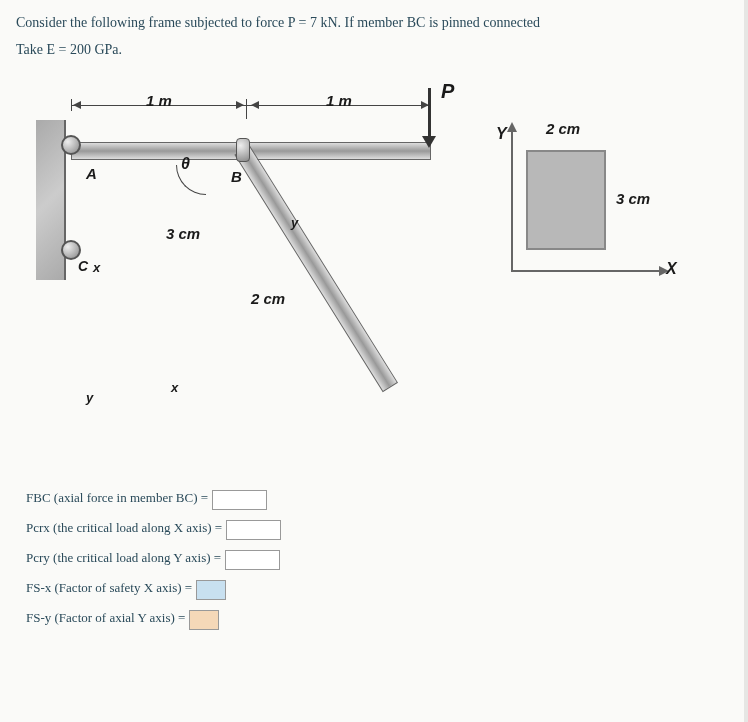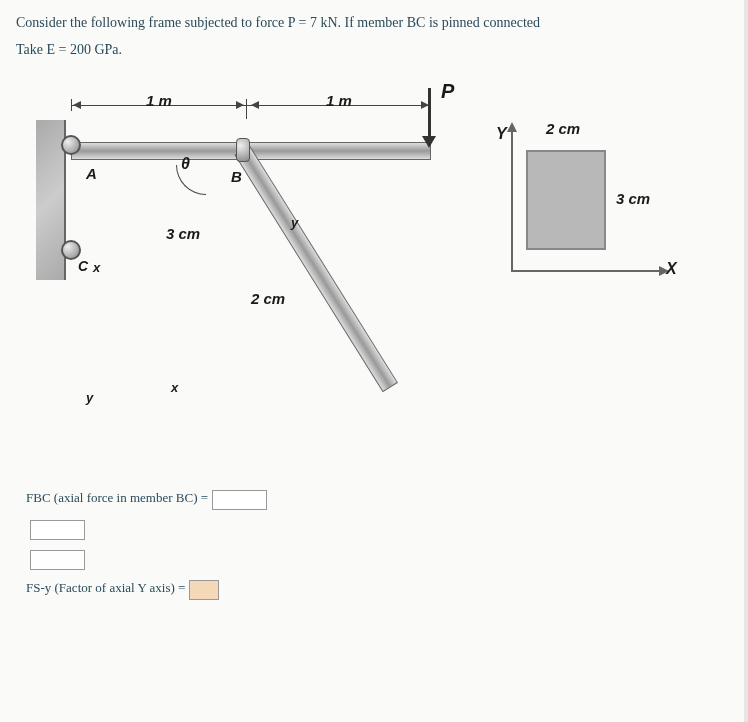--- a/index.html
+++ b/index.html
@@ -295,24 +295,30 @@
     </div>
 
   </div>
 
   <div class="answers">
     <div class="answer-row">
       <span>FBC (axial force in member BC) =</span>
       <input class="answer-input" style="">
     </div>
     <div class="answer-row">
+      <span>Pcrx (the critical load along X axis) =</span>
       <input class="answer-input" style="">
     </div>
     <div class="answer-row">
+      <span>Pcry (the critical load along Y axis) =</span>
       <input class="answer-input" style="">
+    </div>
+    <div class="answer-row">
+      <span>FS-x (Factor of safety X axis) =</span>
+      <input class="answer-input small blue" style="">
     </div>
     <div class="answer-row">
       <span>FS-y (Factor of axial Y axis) =</span>
       <input class="answer-input small orange" style="">
     </div>
   </div>
 
   <div class="scroll-edge"></div>
 </div>
 

